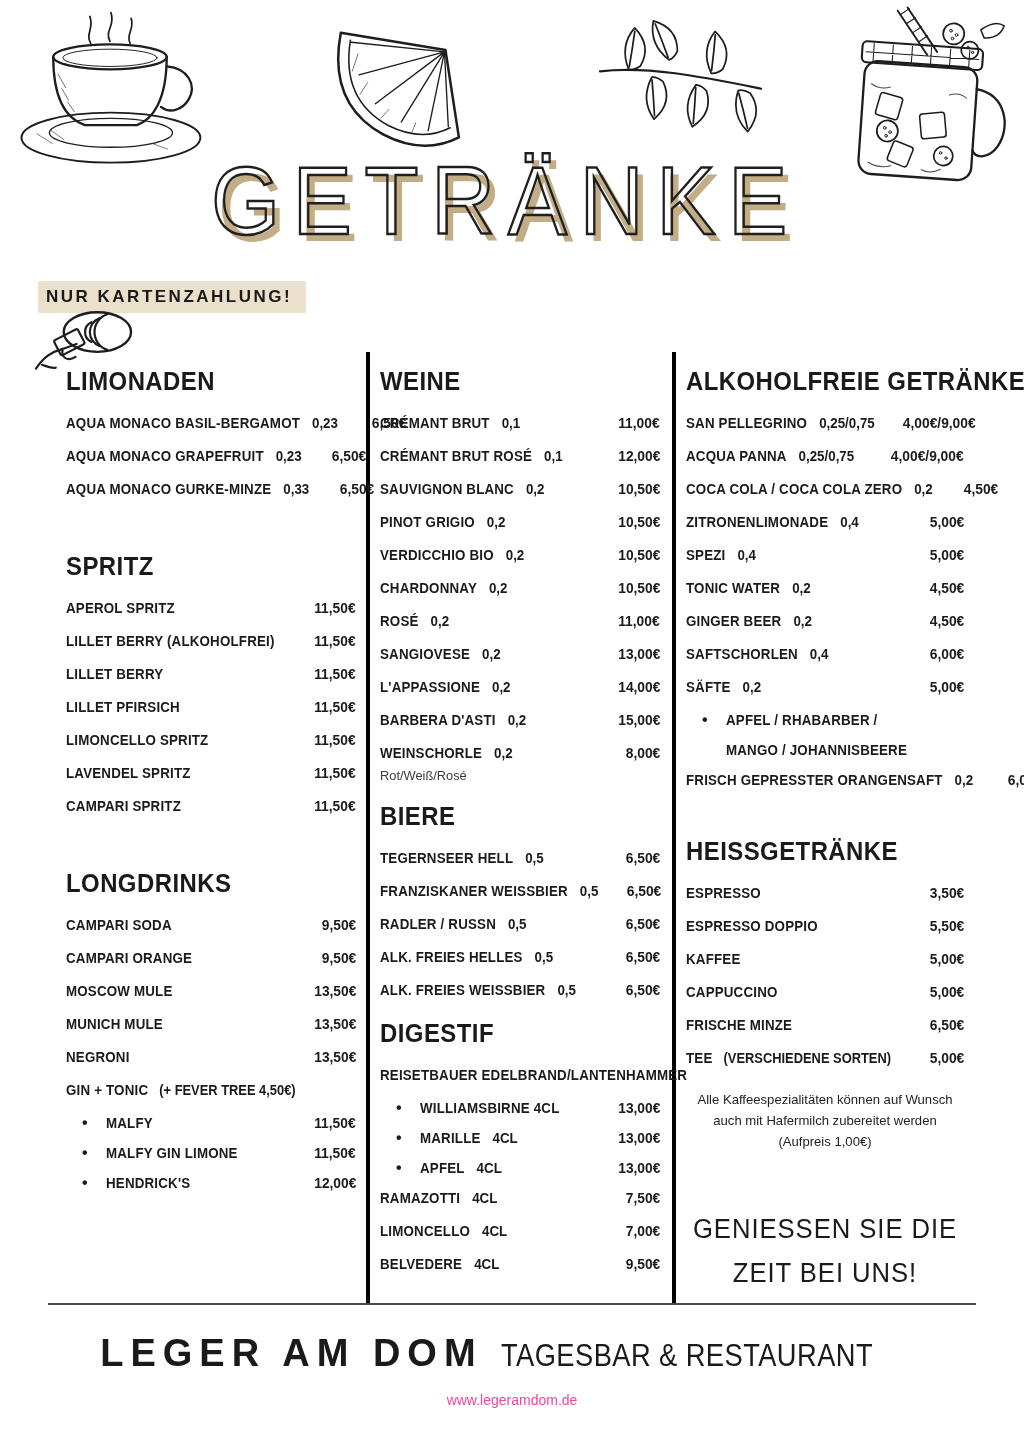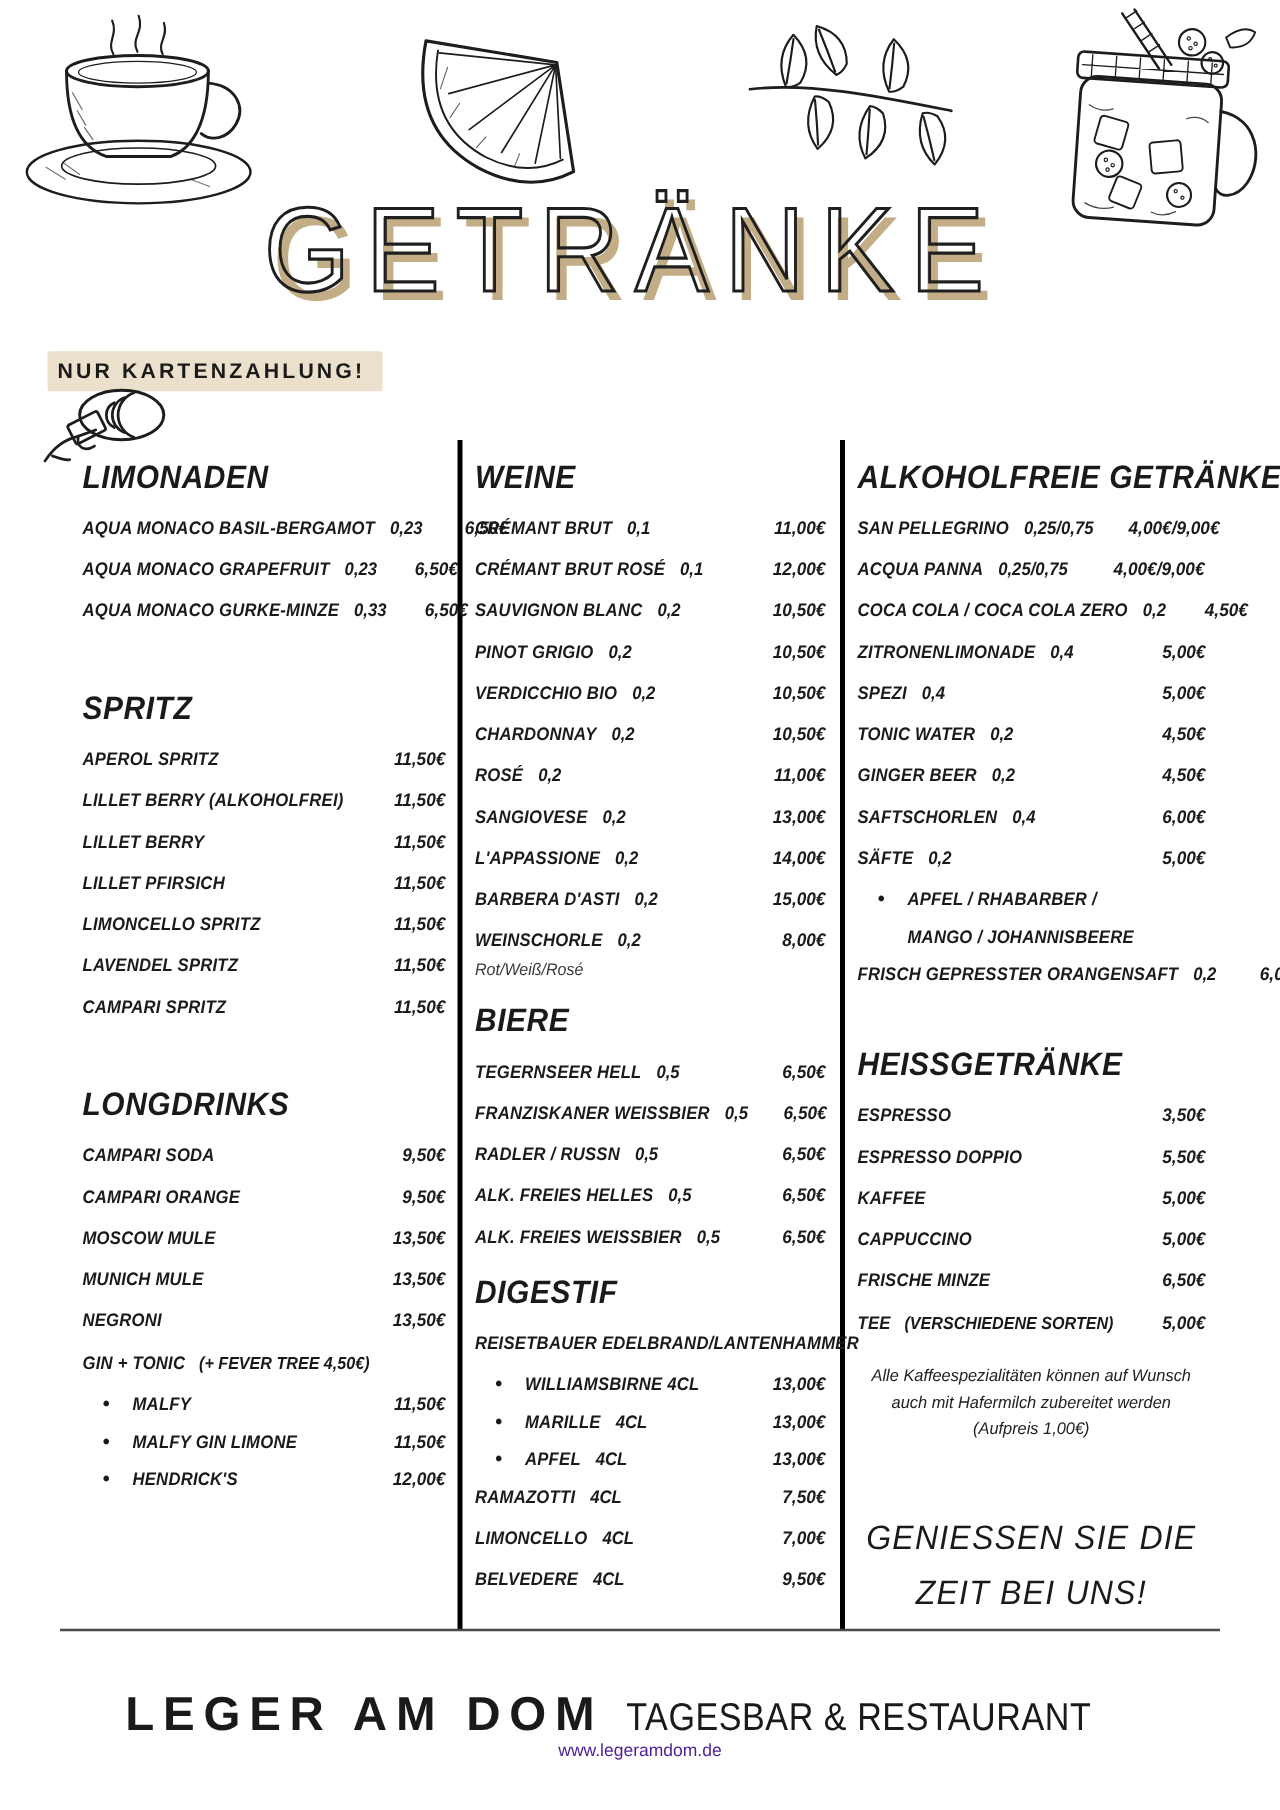--- a/index.html
+++ b/index.html
@@ -33,21 +33,21 @@
   .payment-label{
     display:inline-block;background:#ebe0cb;padding:6px 14px 6px 8px;
     font-size:17px;font-weight:700;letter-spacing:2.5px;white-space:nowrap;
     border-radius:2px;
   }
   .payment-icon{position:absolute;left:-6px;top:26px;}
 
   
   .menu{
     position:absolute;left:48px;top:352px;width:928px;height:952px;
-    display:grid;grid-template-columns:318px 306px 304px;font-style:italic;
+    display:grid;grid-template-columns:318px 306px 304px;
   }
   .menu-col{box-sizing:border-box;}
   .menu-col + .menu-col{border-left:4px solid #000000;}
   .menu-col[data-col="0"]{padding:14px 10px 0 18px;}
   .menu-col[data-col="1"]{padding:14px 12px 0 10px;}
   .menu-col[data-col="2"]{padding:14px 12px 0 10px;}
 
   .section{margin-bottom:46px;}
   .menu-col[data-col="0"] .section{margin-bottom:52px;}
   .menu-col[data-col="1"] .section{margin-bottom:18px;}
@@ -82,29 +82,28 @@
   }
 
   
   .footer-rule{position:absolute;left:48px;top:1303px;width:928px;border-top:2px solid #4a4a4a;}
   .footer-brand{
     position:absolute;left:0;top:1332px;width:1024px;text-align:center;white-space:nowrap;
   }
   .brand-name{
     font-size:38px;font-weight:600;letter-spacing:7px;display:inline-block;
     vertical-align:baseline;
-    margin-top:19px;
   }
   .brand-subtitle{
     font-size:31px;font-weight:400;letter-spacing:0.5px;display:inline-block;
     margin-left:14px;transform:scaleX(0.88);transform-origin:left;vertical-align:baseline;
   }
   .footer-site{
     position:absolute;left:0;top:1392px;width:1024px;text-align:center;
-    font-size:14px;font-weight:400;color:#4c1d95;
+    font-size:14px;font-weight:400;color:#ec4899;
   }
 </style>
 </head>
 <body>
 
 <svg class="sketch" style="left:8px;top:6px;" width="202" height="170" viewBox="0 0 210 175">
   <ellipse cx="107" cy="136" rx="93" ry="26" stroke-width="2"></ellipse>
   <ellipse cx="107" cy="131" rx="64" ry="15" stroke-width="1.4"></ellipse>
   <path d="M47,52 C47,98 62,117 80,123 L134,123 C150,117 165,98 165,52" stroke-width="2.4"></path>
   <ellipse cx="106" cy="52" rx="59" ry="13" stroke-width="2.4"></ellipse>

